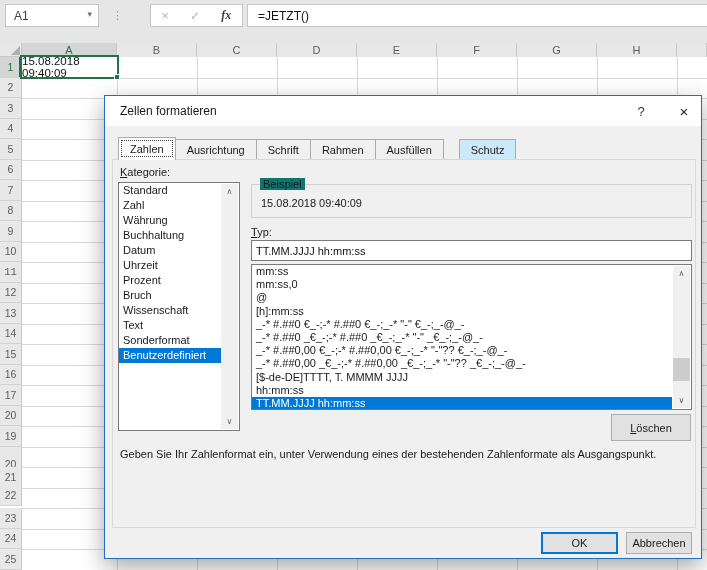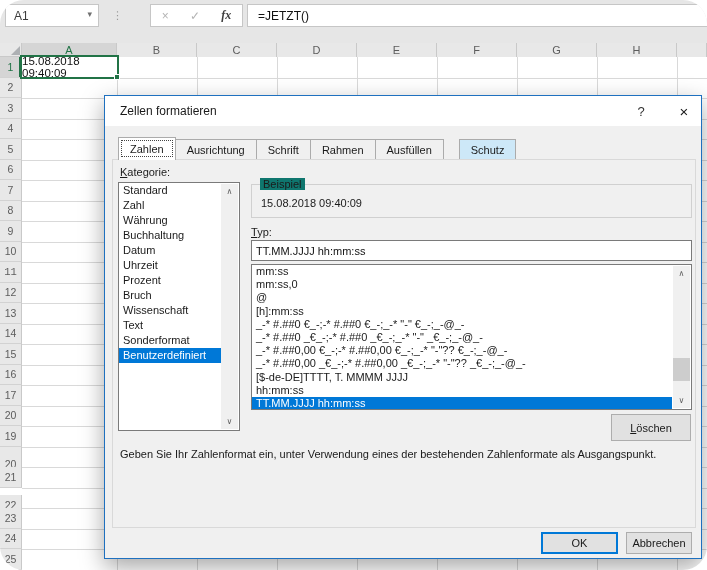--- a/index.html
+++ b/index.html
@@ -1,19 +1,19 @@
 <!DOCTYPE html>
 <html><head>
 <meta charset="utf-8">
 <style>
   * { margin:0; padding:0; box-sizing:border-box; }
   html,body { background:#fff; }
   .screen {
     position:relative; width:707px; height:570px; overflow:hidden;
-    background:#fff; font-family:"Liberation Sans",sans-serif; color:#1a1a1a;border-radius:24px;
+    background:#fff; font-family:"Liberation Sans",sans-serif; color:#1a1a1a;
   }
 
   
   .fstrip { position:absolute; left:0; top:0; width:707px; height:43px; background:#e6e6e6; }
   .namebox {
     position:absolute; left:5px; top:4px; width:94px; height:23px; background:#fff;
     border:1px solid #c6c6c6; font-size:12px; color:#3c3c3c;
     display:flex; align-items:center; padding-left:8px;
   }
   .namebox .dd { position:absolute; right:6px; top:4px; font-size:9px; color:#707070; }
@@ -168,21 +168,21 @@
       <div class="row-h" style="top: 282.5px; height: 20.5px; text-align: right;">12</div>
       <div class="row-h" style="top: 303px; height: 20.5px;">13</div>
       <div class="row-h" style="top: 323.5px; height: 20.5px;">14</div>
       <div class="row-h" style="top: 344px; height: 20.5px;">15</div>
       <div class="row-h" style="top: 364.5px; height: 20.5px;">16</div>
       <div class="row-h" style="top: 385px; height: 20.5px;">17</div>
       <div class="row-h" style="top: 405.5px; height: 20.5px;">20</div>
       <div class="row-h" style="top: 426px; height: 20.5px;">19</div>
       <div class="row-h" style="top: 446.5px; height: 35px;">20</div>
       <div class="row-h" style="top: 467px; height: 20.5px;">21</div>
-      <div class="row-h" style="top: 495px; height: 20.5px;">22</div>
+      <div class="row-h" style="top: 485px; height: 20.5px;">22</div>
       <div class="row-h" style="top: 508px; height: 20.5px;">23</div>
       <div class="row-h" style="top: 528.5px; height: 20.5px;">24</div>
       <div class="row-h" style="top: 549px; height: 20.5px;">25</div>
       <div class="row-h" style="top: 569.5px; height: 20.5px;">26</div>
     </div>
   <div id="gridlines">
       <div class="vline" style="left: 117px;"></div>
       <div class="vline" style="left: 197px;"></div>
       <div class="vline" style="left: 277px;"></div>
       <div class="vline" style="left: 357px;"></div>

